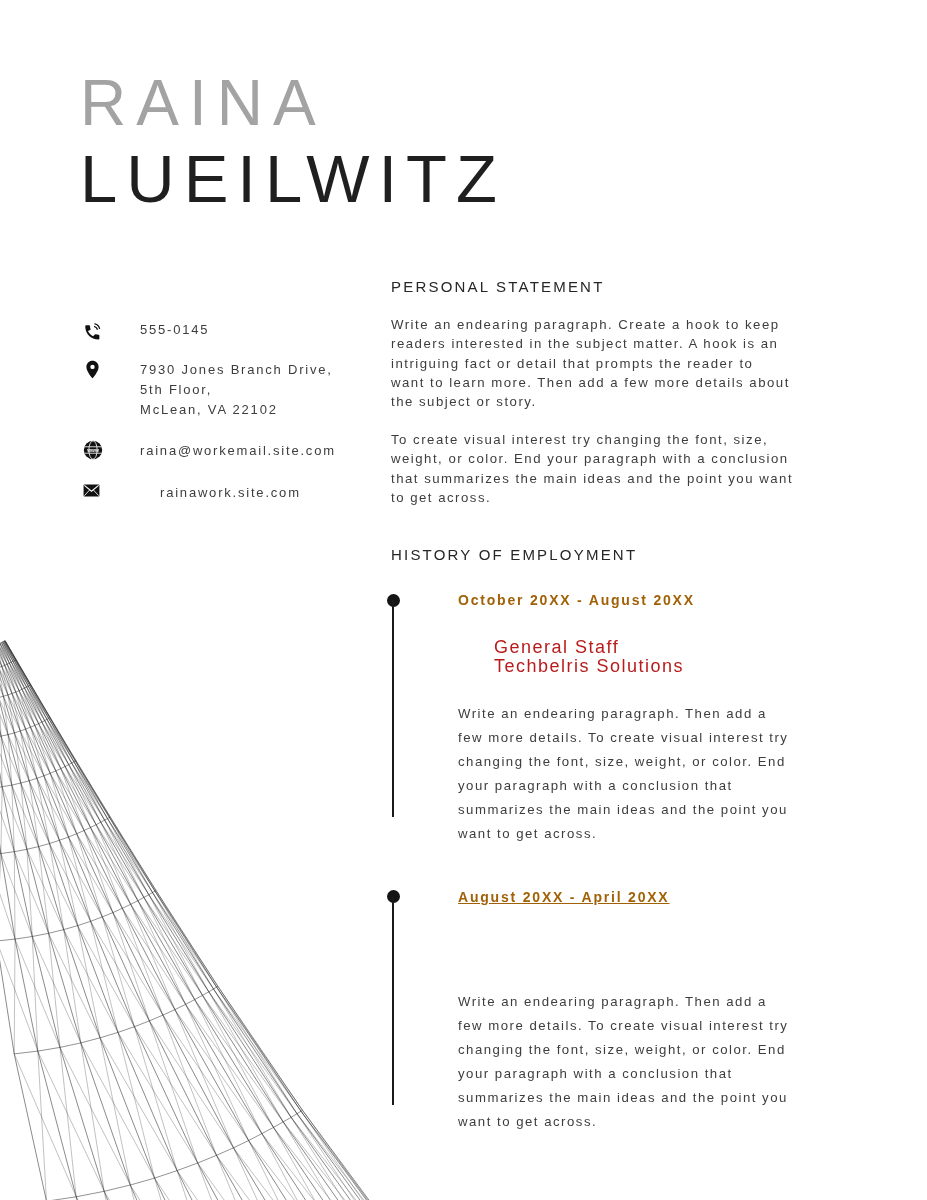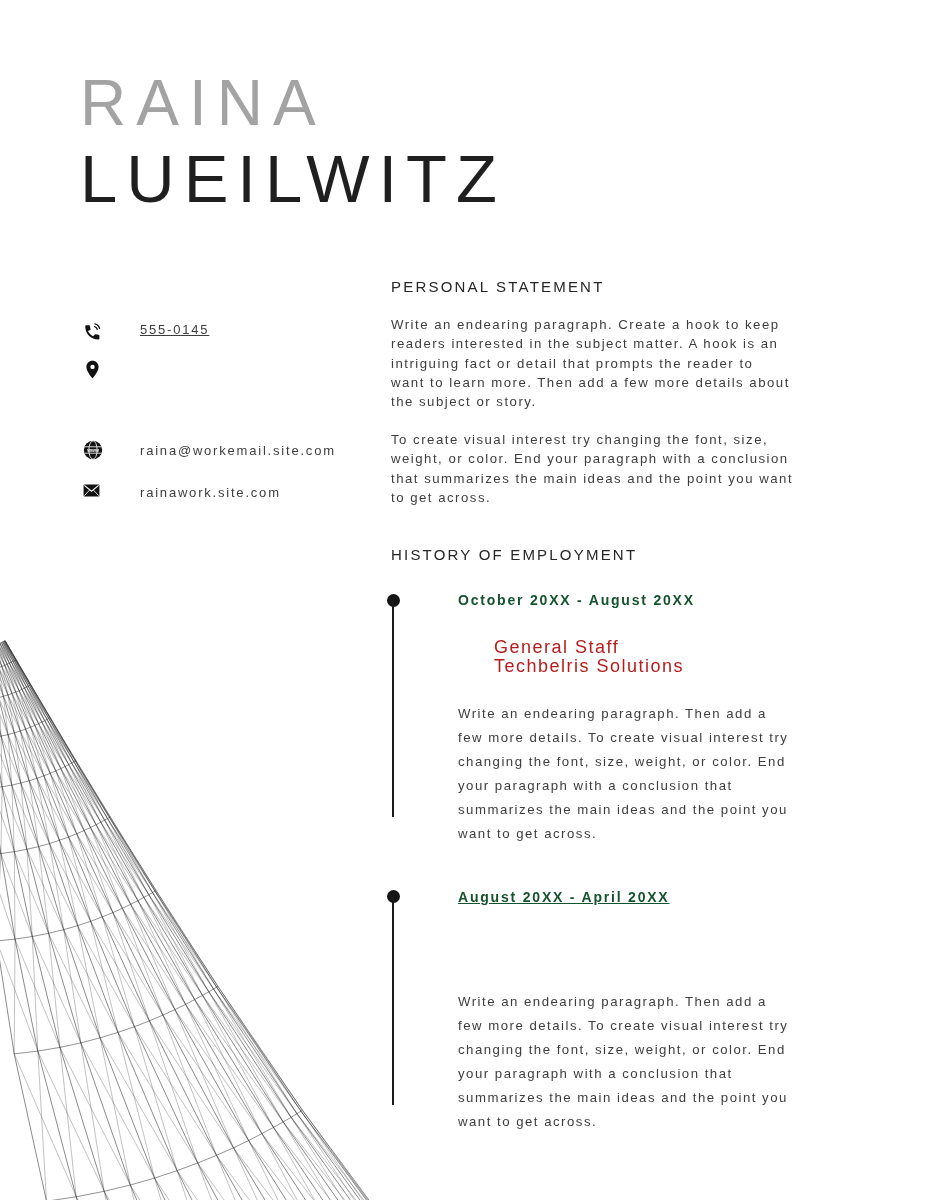--- a/index.html
+++ b/index.html
@@ -47,21 +47,21 @@
     position: absolute; left: 387px; width: 13px; height: 13px;
     border-radius: 50%; background: #151515;
   }
   .timeline-line {
     position: absolute; left: 392px; width: 2px;
     background: #1a1a1a;
   }
   .entry-dates {
     position: absolute; left: 458px;
     font-size: 14px; font-weight: 700; letter-spacing: 1.8px;
-    color: #14532d; white-space: nowrap;
+    color: #a16207; white-space: nowrap;
   }
   .entry-role {
     position: absolute; left: 458px;
     font-size: 18px; letter-spacing: 1.5px; color: #b91c1c;
     line-height: 19.3px; white-space: pre-line; margin-left: 36px;
   }
   .entry-desc {
     position: absolute; left: 458px; width: 440px;
     font-size: 13.2px; letter-spacing: 1.5px; color: #3d3d3d;
     line-height: 24px; white-space: pre-line;
@@ -81,47 +81,50 @@
   <div class="name-first">RAINA</div>
   <div class="name-last">LUEILWITZ</div>
 
   <div class="contact-icon" style="top:321px;">
     <svg viewBox="0 0 24 24" fill="#111">
       <path d="M6.54 9.8c1.3 2.55 3.4 4.65 5.96 5.95l1.99-1.99c.24-.24.6-.32.92-.21 1.02.34 2.12.52 3.26.52.55 0 1 .45 1 1v3.49c0 .55-.45 1-1 1C9.93 19.56 3.5 13.13 3.5 4.39c0-.55.45-1 1-1H8c.55 0 1 .45 1 1 0 1.15.18 2.25.52 3.26.1.32.03.68-.22.93L6.54 9.8z" transform="translate(0.2,1.6)"></path>
       <path d="M14.8 3.2c2.6.6 4.6 2.6 5.2 5.2" fill="none" stroke="#111" stroke-width="1.5" stroke-linecap="round"></path>
       <path d="M14.4 6.3c1.5.4 2.7 1.6 3.1 3.1" fill="none" stroke="#111" stroke-width="1.5" stroke-linecap="round"></path>
     </svg>
   </div>
-  <div class="contact-text" style="top:320px;text-decoration:underline;">555-0145</div>
+  <div class="contact-text" style="top:320px;">555-0145</div>
 
   <div class="contact-icon" style="top:359px;">
     <svg viewBox="0 0 24 24" fill="#111">
       <path d="M12 2C8.13 2 5 5.13 5 9c0 5.25 7 13 7 13s7-7.75 7-13c0-3.87-3.13-7-7-7zm0 9.5A2.5 2.5 0 1 1 12 6.5a2.5 2.5 0 0 1 0 5z"></path>
     </svg>
   </div>
+  <div class="contact-text" style="top:360px;">7930 Jones Branch Drive,
+5th Floor,
+McLean, VA 22102</div>
 
   <div class="contact-icon" style="top:439px; width:22px; height:22px;">
     <svg viewBox="0 0 24 24">
       <circle cx="12" cy="12" r="10" fill="#111"></circle>
       <ellipse cx="12" cy="12" rx="4.5" ry="10" fill="none" stroke="#fff" stroke-width="0.9"></ellipse>
       <line x1="2.5" y1="8.5" x2="21.5" y2="8.5" stroke="#fff" stroke-width="0.9"></line>
       <line x1="2.5" y1="15.5" x2="21.5" y2="15.5" stroke="#fff" stroke-width="0.9"></line>
       <text x="12" y="14" font-size="5.4" font-weight="bold" fill="#fff" text-anchor="middle" font-family="Liberation Sans, sans-serif">www</text>
     </svg>
   </div>
   <div class="contact-text" style="top:441px;">raina@workemail.site.com</div>
 
   <div class="contact-icon" style="top:481px; width:19px; height:19px;">
     <svg viewBox="0 0 24 24">
       <rect x="2" y="4.5" width="20" height="15" rx="1.2" fill="#111"></rect>
       <path d="M3 5.5 L12 13 L21 5.5" fill="none" stroke="#fff" stroke-width="1.4"></path>
       <path d="M3 18.5 L9.5 11.5 M21 18.5 L14.5 11.5" fill="none" stroke="#fff" stroke-width="1.1"></path>
     </svg>
   </div>
-  <div class="contact-text" style="top:483px;">rainawork.site.com</div>
+  <div class="contact-text" style="top:483px;margin-left:20px;">rainawork.site.com</div>
 
   <div class="section-heading" style="top:278px;">PERSONAL STATEMENT</div>
   <div class="body-para" style="top:430px;">To create visual interest try changing the font, size,
 weight, or color. End your paragraph with a conclusion
 that summarizes the main ideas and the point you want
 to get across.</div>
   <div class="body-para" style="top:315px;">Write an endearing paragraph. Create a hook to keep
 readers interested in the subject matter. A hook is an
 intriguing fact or detail that prompts the reader to
 want to learn more. Then add a few more details about

